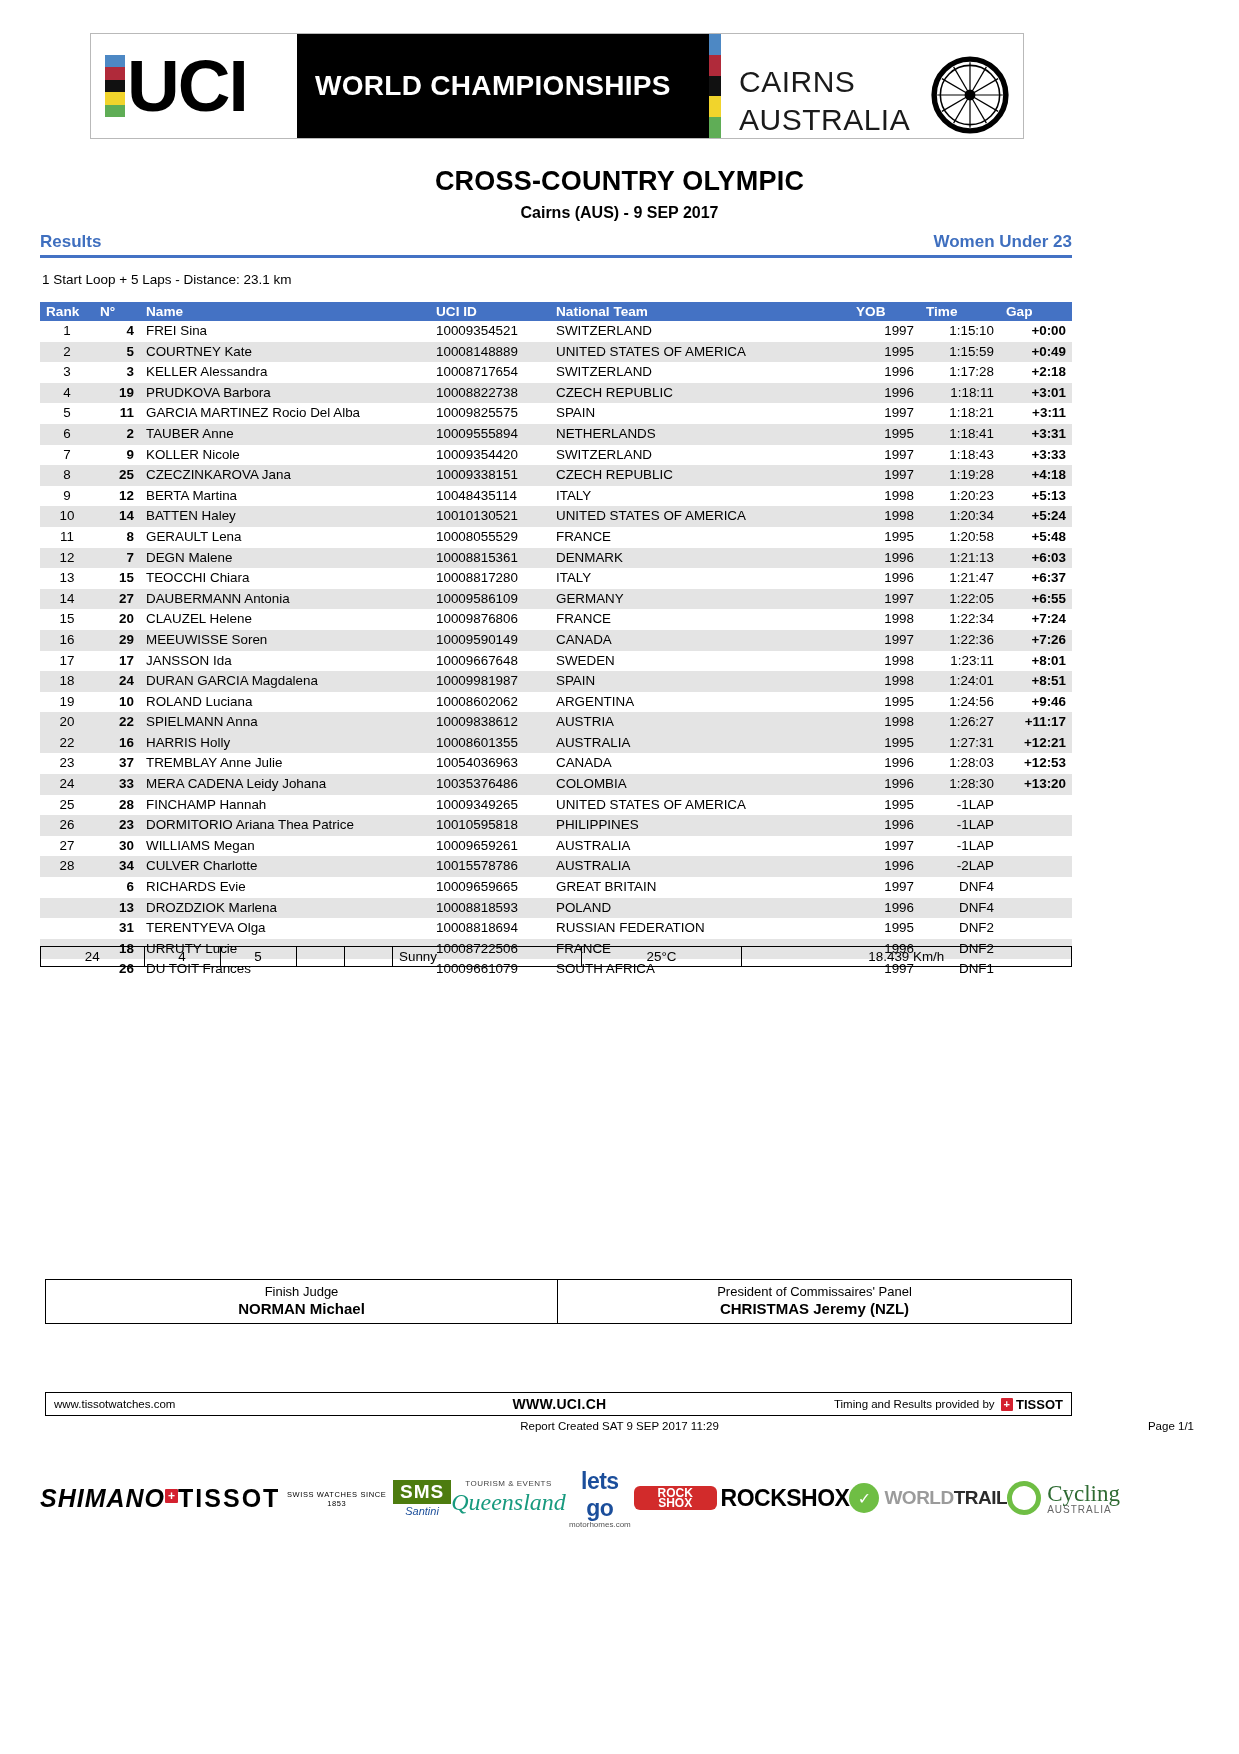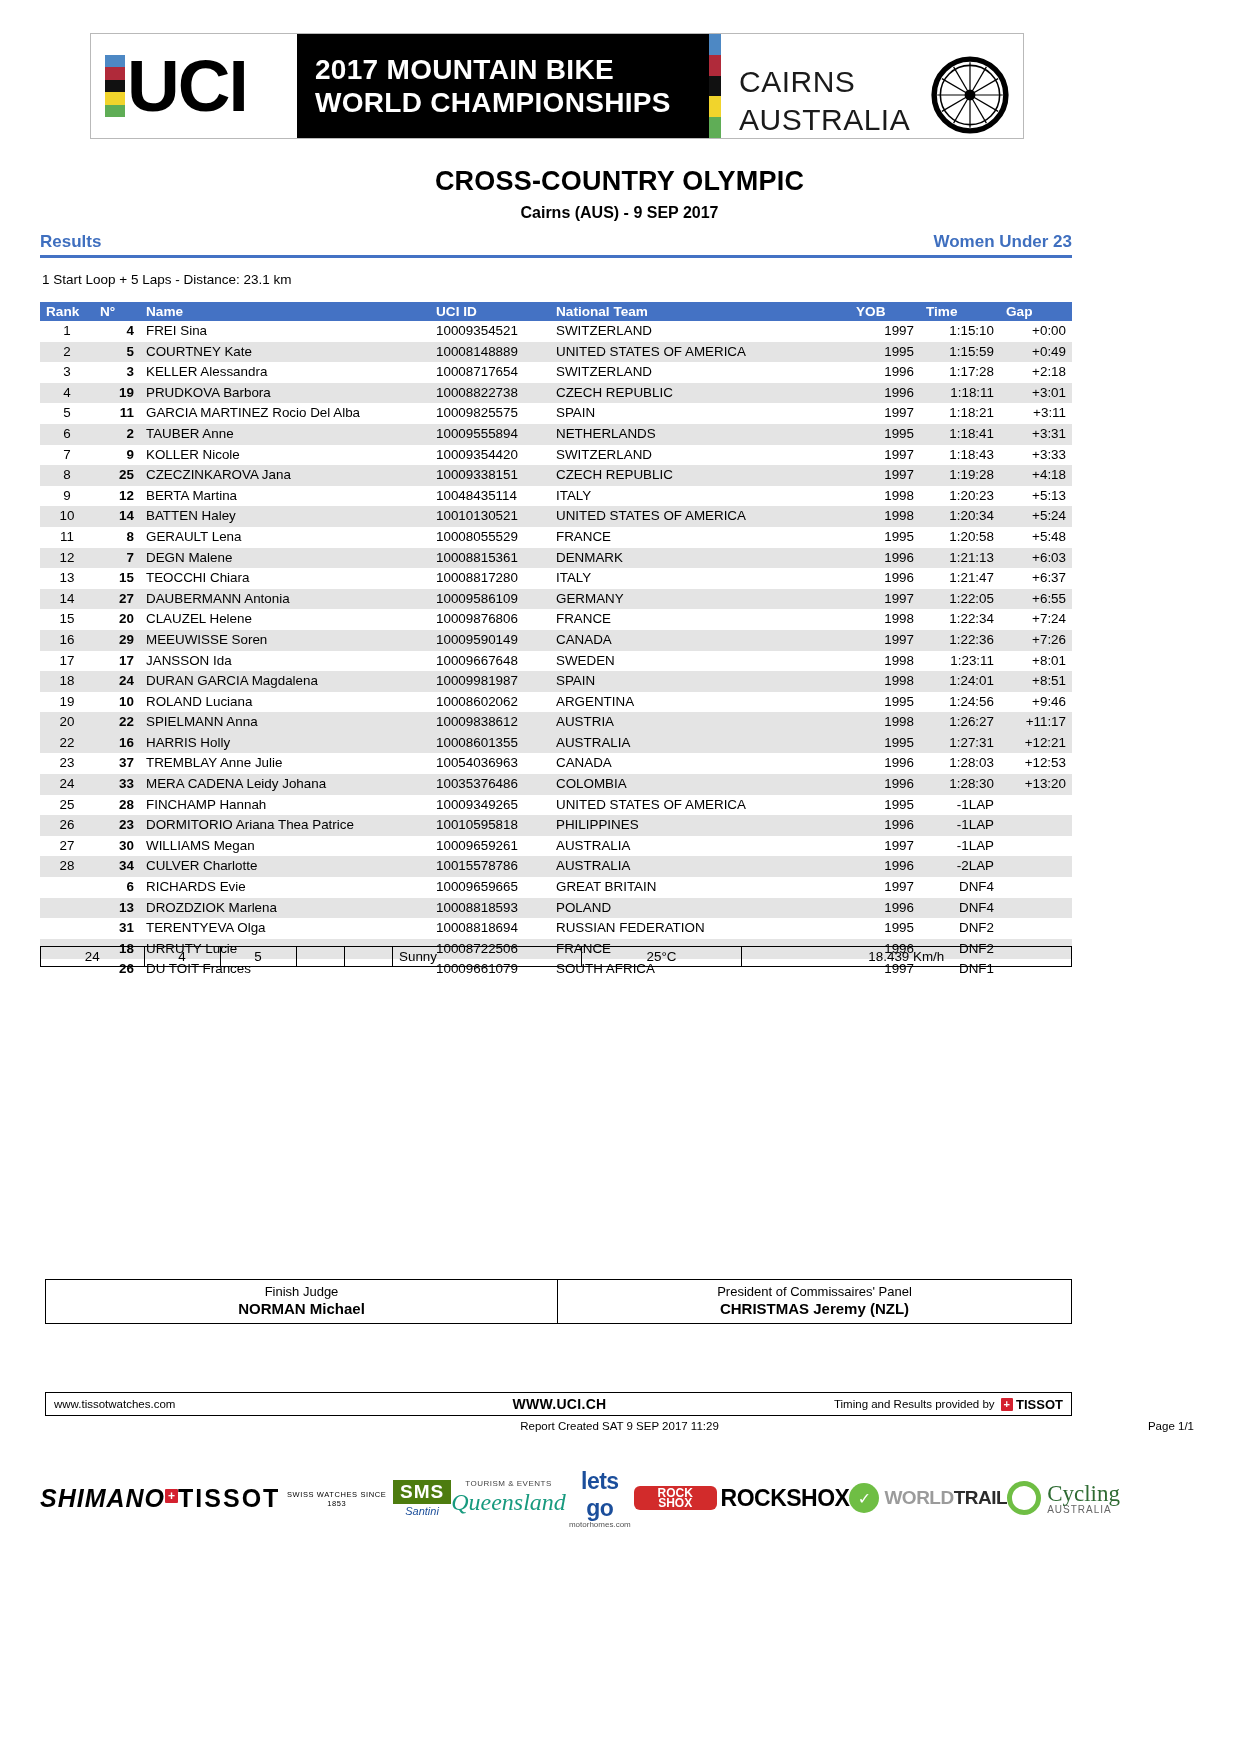--- a/index.html
+++ b/index.html
@@ -142,21 +142,21 @@
     white-space: nowrap;
   }
   .res-table tbody tr.alt td { background: #e4e4e4; }
   .c-rank { width: 54px; text-align: center; }
   .c-num  { width: 46px; text-align: right; font-weight: bold; padding-right: 10px; }
   .c-name { width: 290px; text-align: left; }
   .c-uci  { width: 120px; text-align: left; }
   .c-team { width: 300px; text-align: left; }
   .c-yob  { width: 70px; text-align: right; }
   .c-time { width: 80px; text-align: right; }
-  .c-gap  { width: 72px; text-align: right; padding-right: 8px; }
+  .c-gap  { width: 72px; text-align: right; padding-right: 8px; font-weight: bold; }
   thead .c-rank { text-align: left; padding-left: 6px; }
   thead .c-num { text-align: right; }
   thead .c-yob, thead .c-time, thead .c-gap { text-align: right; }
 
   
   .summary-table {
     position: absolute; left: 40px; top: 946px;
     width: 1032px;
     border-collapse: collapse;
     font-size: 13.4px;
@@ -295,21 +295,20 @@
       <div class="uci-stripes">
         <span class="s-blue"></span>
           <span class="s-red"></span>
           <span class="s-black"></span>
           <span class="s-yellow"></span>
           <span class="s-green"></span>
       </div>
       <div class="uci-word">UCI</div>
     </div>
     <div class="black-block">
-      <div class="l1">2017 MOUNTAIN BIKE</div>
       <div class="l2">WORLD CHAMPIONSHIPS</div>
     </div>
     <div class="stripes-vert">
       <span class="s-blue"></span>
         <span class="s-red"></span>
         <span class="s-black"></span>
         <span class="s-yellow"></span>
         <span class="s-green"></span>
     </div>
     <div class="cairns-block">

